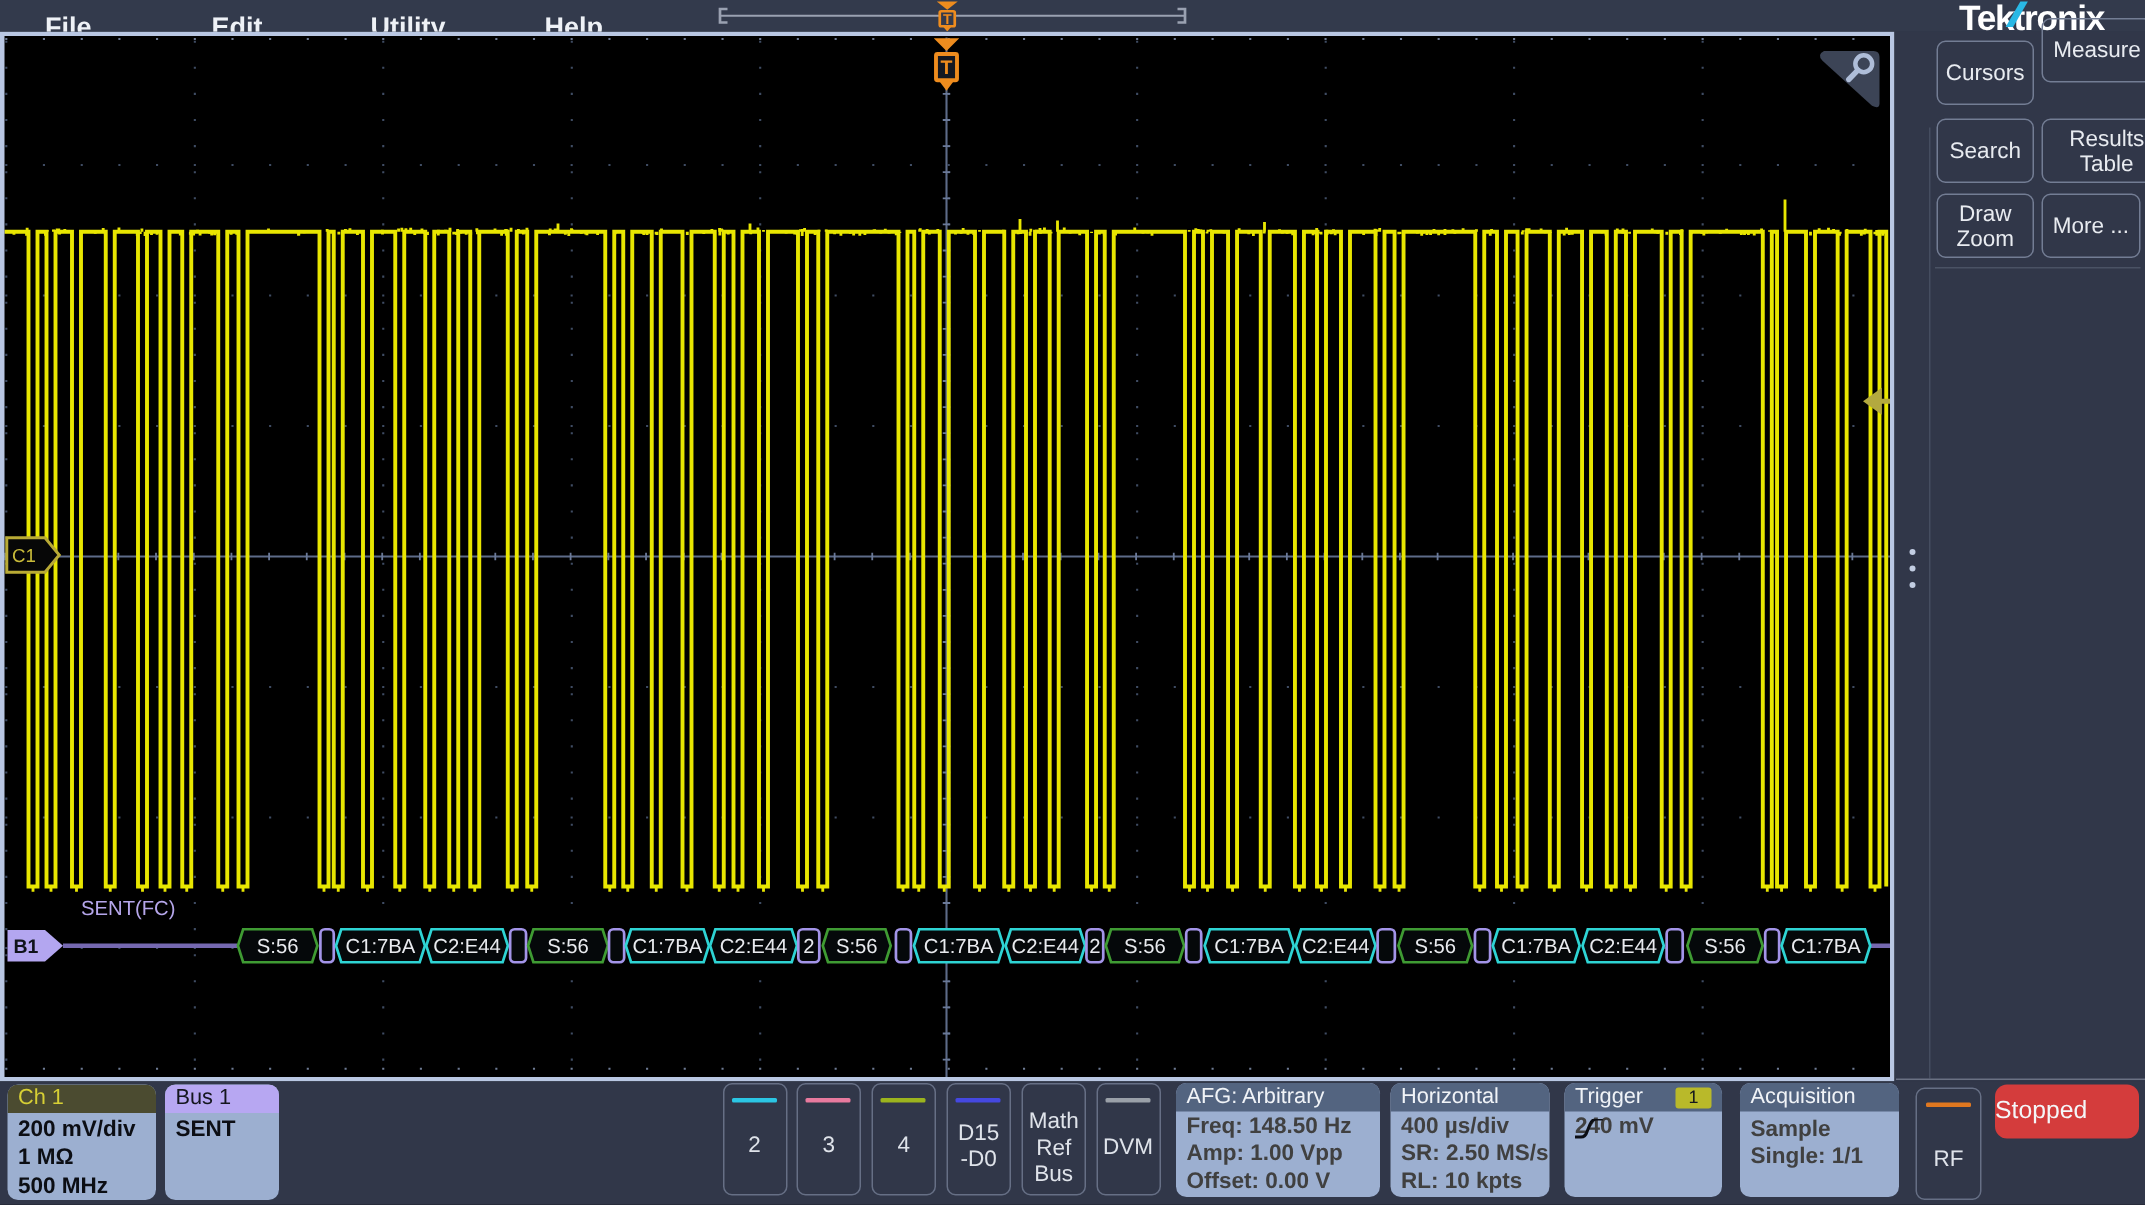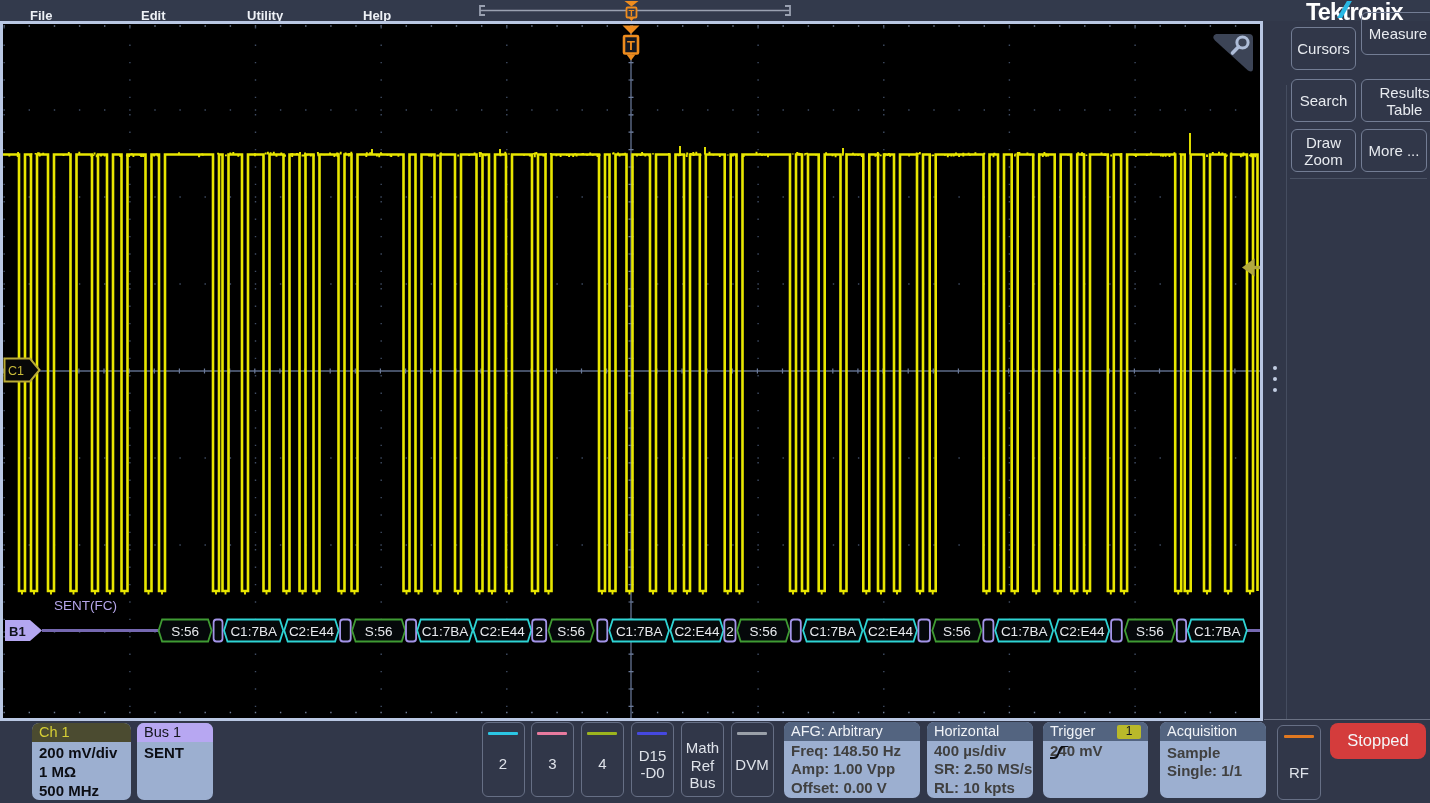--- a/index.html
+++ b/index.html
@@ -1,49 +1,49 @@
 <!DOCTYPE html>
 <html><head><meta charset="utf-8"><style>
 * { margin:0; padding:0; box-sizing:border-box; }
 html,body { width:1430px; height:803px; overflow:hidden; background:#313749;
   font-family:"Liberation Sans", sans-serif; }
 #page { position:relative; width:1430px; height:803px; }
 .abs { position:absolute; }
 #menubar { left:0; top:0; width:1430px; height:21px; background:#333a4c; }
-.menu { position:absolute; top:8px; color:#eef1f6; font-size:13px; font-weight:700; }
+.menu { position:absolute; top:8px; color:#eef1f6; font-size:18px; font-weight:700; }
 #svgwrap { left:0; top:21px; width:1263px; height:700px; }
 #plot text { font-family:"Liberation Sans", sans-serif; }
 #sidebar { left:1264px; top:21px; width:166px; height:698px; background:#313749; }
 #sideline { left:1286px; top:85px; width:1px; height:634px; background:#454d60; }
 .sbtn { position:absolute; border:1.5px solid #737d94; border-radius:6px;
   color:#e8ebf0; font-size:15px; text-align:center; display:flex;
   align-items:center; justify-content:center; line-height:17px; }
 #sep1 { left:1290px; top:178px; width:137px; height:1px; background:#4a5264; }
 #sep2 { left:1264px; top:718.5px; width:166px; height:1.5px; background:#6a7183; }
 .dot { position:absolute; left:1272.5px; width:4px; height:4px; border-radius:50%; background:#c2cde2; }
 #logo { left:1306px; top:-1.5px; width:130px; height:22px; color:#fff; font-size:23.5px;
   font-weight:700; letter-spacing:-0.8px; }
 #logok { position:absolute; left:36px; top:2px; width:5px; height:17px; background:#29b8e5;
   transform:skewX(-30deg); }
 #bottombar { left:0; top:721px; width:1430px; height:82px; background:#313749; }
 .badge { position:absolute; top:723px; height:77px; border-radius:7px; overflow:hidden;
-  background:#9cafd0;margin-left:27px; }
+  background:#9cafd0; }
 .bhead { height:19px; font-size:14.5px; padding:1px 0 0 7px; }
 .bbody { font-size:15px; color:#0c0e14; padding:2px 0 0 7px; line-height:18.8px; font-weight:700;}
 .panel { position:absolute; top:722px; height:76px; border-radius:7px; overflow:hidden;
   background:#9cafd0; }
 .phead { height:18.5px; background:#536480; color:#f0f3f7; font-size:14.5px;
   padding:1px 0 0 7px; }
 .pbody { font-size:15px; color:#404040; padding:1px 0 0 7px; line-height:18.8px; font-weight:700;}
 .chbtn { position:absolute; top:722px; width:43px; height:75px; border:1.5px solid #666f85;
   border-radius:6px; color:#dfe3ea; font-size:15px; }
 .cline { position:absolute; left:5px; top:9px; width:30px; height:3px; border-radius:1px; }
 .clabel { position:absolute; left:0; width:100%; text-align:center; }
 #stopped { left:1330px; top:723px; width:96px; height:36px; border-radius:8px;
-  background:#d43c3c; color:#f4f6f8; font-size:16.5px; text-align:center;
+  background:#d43c3c; color:#f4f6f8; font-size:16.5px; 
   padding-top:8px; font-weight:400; }
 </style></head>
 <body>
 <div id="page">
 <div id="menubar" class="abs">
   <span class="menu" style="left:30px">File</span>
   <span class="menu" style="left:141px">Edit</span>
   <span class="menu" style="left:247px">Utility</span>
   <span class="menu" style="left:363px">Help</span>
   <svg class="abs" style="left:477px;top:0" width="316" height="21" viewBox="0 0 316 21">

